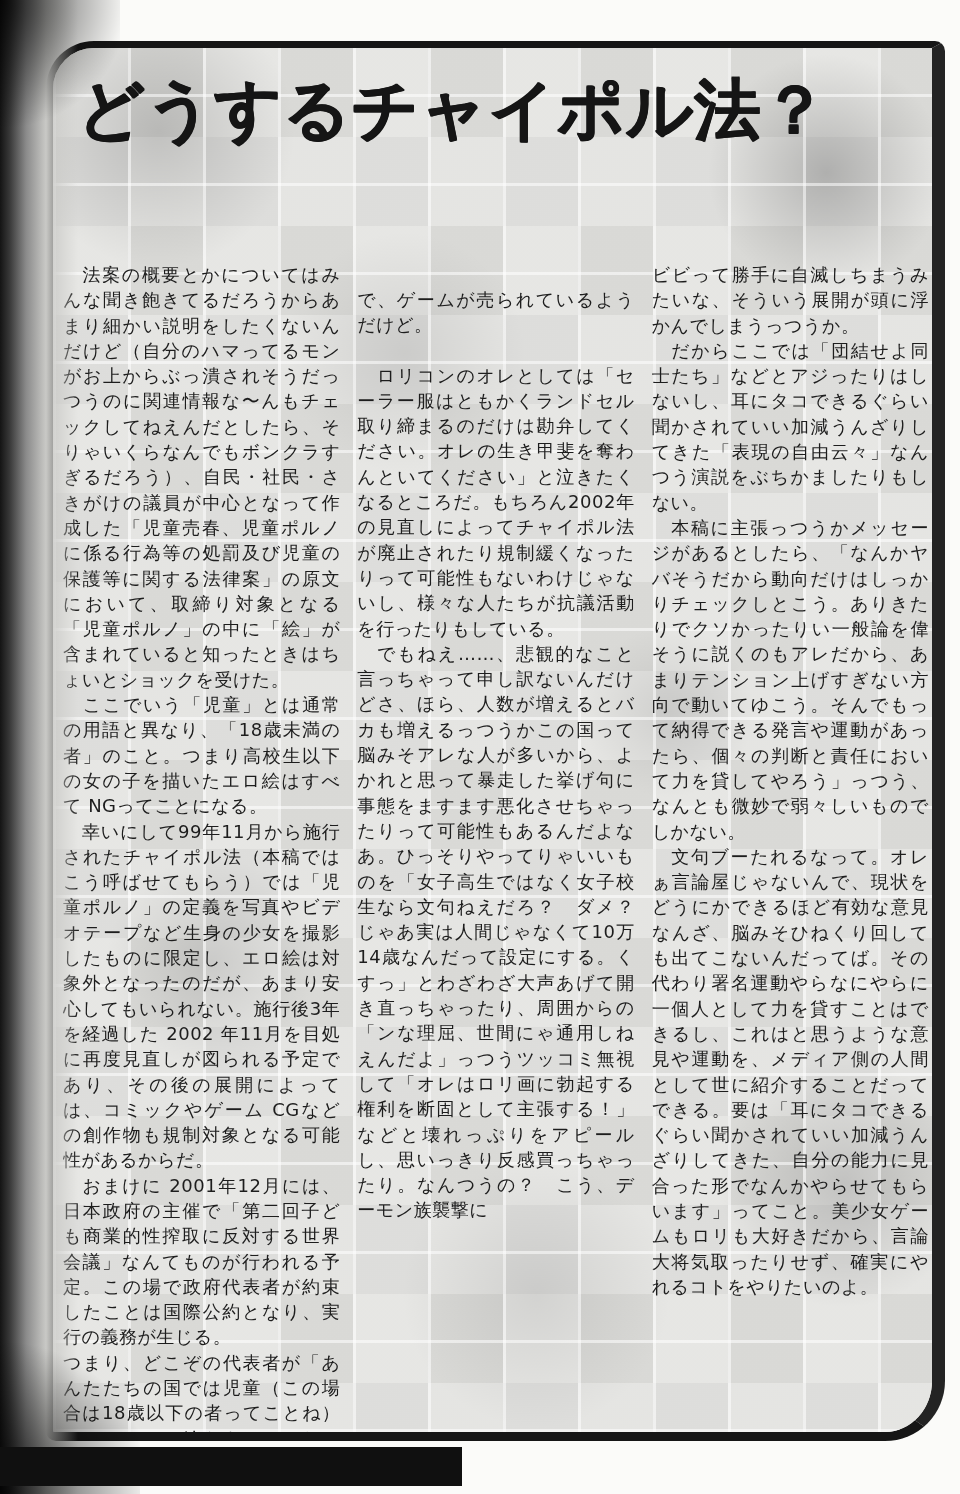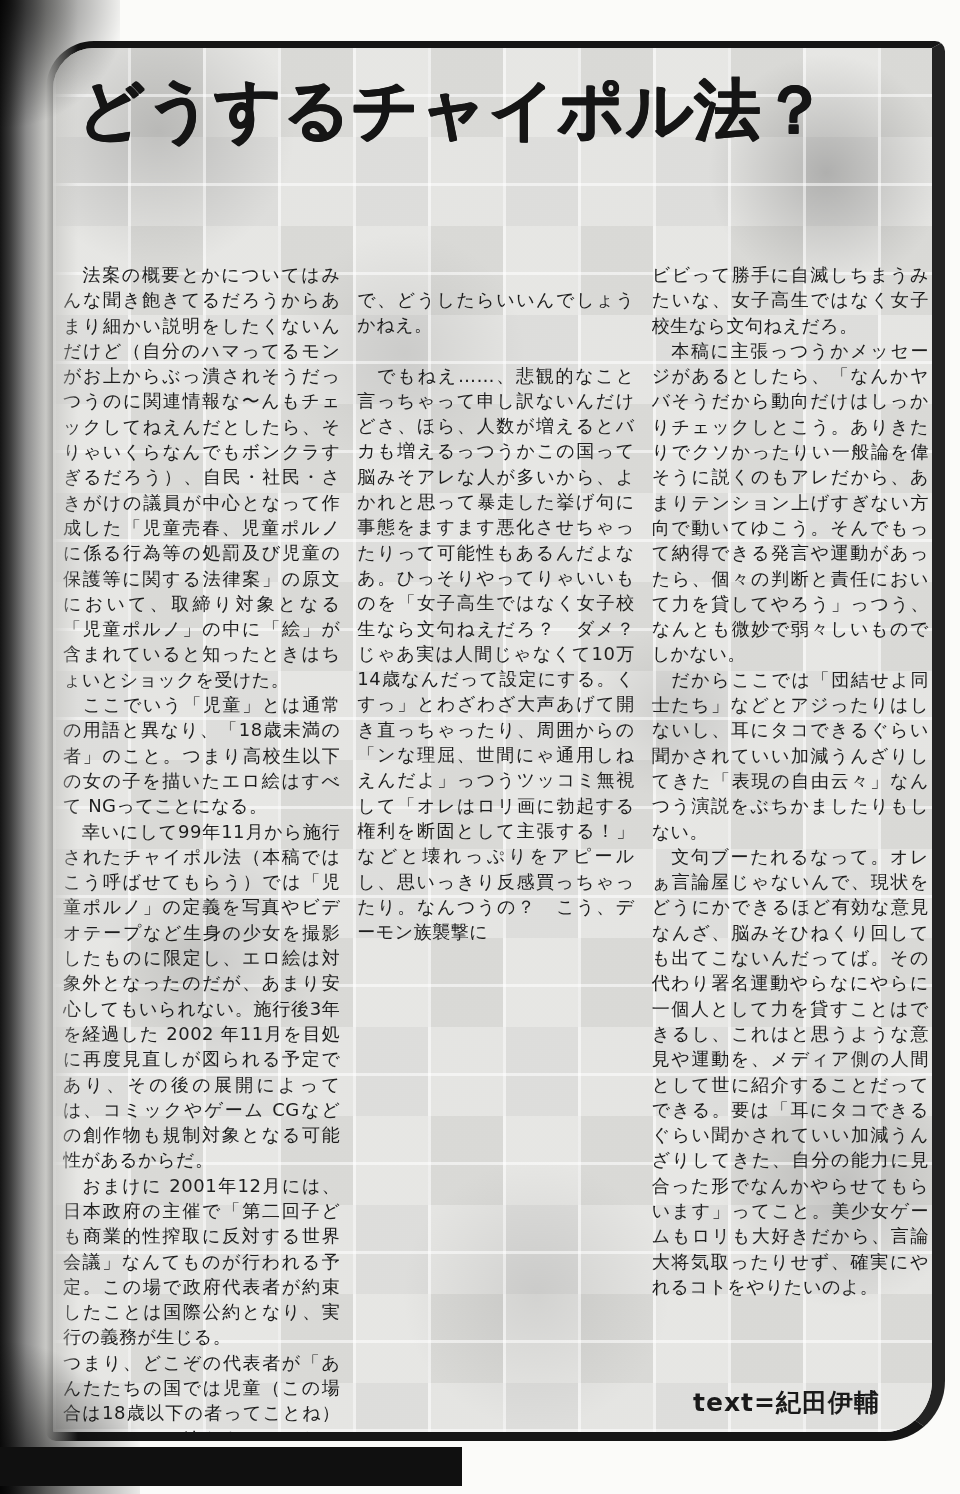--- a/index.html
+++ b/index.html
@@ -125,33 +125,33 @@
     <div class="columns">
         <div class="col">
           <p class="para">　法案の概要とかについてはみんな聞き飽きてるだろうからあまり細かい説明をしたくないんだけど（自分のハマってるモンがお上からぶっ潰されそうだっつうのに関連情報な〜んもチェックしてねえんだとしたら、そりゃいくらなんでもボンクラすぎるだろう）、自民・社民・さきがけの議員が中心となって作成した「児童売春、児童ポルノに係る行為等の処罰及び児童の保護等に関する法律案」の原文において、取締り対象となる「児童ポルノ」の中に「絵」が含まれていると知ったときはちょいとショックを受けた。</p>
           <p class="para">　ここでいう「児童」とは通常の用語と異なり、「18歳未満の者」のこと。つまり高校生以下の女の子を描いたエロ絵はすべて NGってことになる。</p>
           <p class="para">　幸いにして99年11月から施行されたチャイポル法（本稿ではこう呼ばせてもらう）では「児童ポルノ」の定義を写真やビデオテープなど生身の少女を撮影したものに限定し、エロ絵は対象外となったのだが、あまり安心してもいられない。施行後3年を経過した 2002 年11月を目処に再度見直しが図られる予定であり、その後の展開によっては、コミックやゲーム CGなどの創作物も規制対象となる可能性があるからだ。</p>
           <p class="para">　おまけに 2001年12月には、日本政府の主催で「第二回子ども商業的性搾取に反対する世界会議」なんてものが行われる予定。この場で政府代表者が約束したことは国際公約となり、実行の義務が生じる。</p>
           <p class="para">つまり、どこぞの代表者が「あんたたちの国では児童（この場合は18歳以下の者ってことね）のエロっぽい絵をウリにしたコミックや</p>
         </div>
         <div class="col">
           <div class="pgap"></div>
-          <p class="para">で、どうしたらいいんでしょうかねえ。</p>
+          <p class="para">で、ゲームが売られているようだけど。</p>
           <div class="pgap"></div>
+          <p class="para">　ロリコンのオレとしては「セーラー服はともかくランドセル取り締まるのだけは勘弁してください。オレの生き甲斐を奪わんといてください」と泣きたくなるところだ。もちろん2002年の見直しによってチャイポル法が廃止されたり規制緩くなったりって可能性もないわけじゃないし、様々な人たちが抗議活動を行ったりもしている。</p>
           <p class="para">　でもねえ……、悲観的なこと言っちゃって申し訳ないんだけどさ、ほら、人数が増えるとバカも増えるっつうかこの国って脳みそアレな人が多いから、よかれと思って暴走した挙げ句に事態をますます悪化させちゃったりって可能性もあるんだよなあ。ひっそりやってりゃいいものを「女子高生ではなく女子校生なら文句ねえだろ？　ダメ？　じゃあ実は人間じゃなくて10万14歳なんだって設定にする。くすっ」とわざわざ大声あげて開き直っちゃったり、周囲からの「ンな理屈、世間にゃ通用しねえんだよ」っつうツッコミ無視して「オレはロリ画に勃起する権利を断固として主張する！」などと壊れっぷりをアピールし、思いっきり反感買っちゃったり。なんつうの？　こう、デーモン族襲撃に</p>
         </div>
         <div class="col">
-          <p class="para">ビビって勝手に自滅しちまうみたいな、女子高生ではなく女子校生なら文句ねえだろ。</p>
+          <p class="para">ビビって勝手に自滅しちまうみたいな、そういう展開が頭に浮かんでしまうっつうか。</p>
+          <p class="para">　だからここでは「団結せよ同士たち」などとアジったりはしないし、耳にタコできるぐらい聞かされていい加減うんざりしてきた「表現の自由云々」なんつう演説をぶちかましたりもしない。</p>
           <p class="para">　本稿に主張っつうかメッセージがあるとしたら、「なんかヤバそうだから動向だけはしっかりチェックしとこう。ありきたりでクソかったりい一般論を偉そうに説くのもアレだから、あまりテンション上げすぎない方向で動いてゆこう。そんでもって納得できる発言や運動があったら、個々の判断と責任において力を貸してやろう」っつう、なんとも微妙で弱々しいものでしかない。</p>
-          <p class="para">　だからここでは「団結せよ同士たち」などとアジったりはしないし、耳にタコできるぐらい聞かされていい加減うんざりしてきた「表現の自由云々」なんつう演説をぶちかましたりもしない。</p>
           <p class="para">　文句ブーたれるなって。オレぁ言論屋じゃないんで、現状をどうにかできるほど有効な意見なんざ、脳みそひねくり回しても出てこないんだってば。その代わり署名運動やらなにやらに一個人として力を貸すことはできるし、これはと思うような意見や運動を、メディア側の人間として世に紹介することだってできる。要は「耳にタコできるぐらい聞かされていい加減うんざりしてきた、自分の能力に見合った形でなんかやらせてもらいます」ってこと。美少女ゲームもロリも大好きだから、言論大将気取ったりせず、確実にやれるコトをやりたいのよ。</p>
         </div>
       </div>
 
-    <div class="byline">text=紀田伊輔</div>
   </div>
 
   <div class="left-shadow"></div>
   <div class="corner-dark-top"></div>
   <div class="corner-dark-bottom"></div>
   <div class="bottom-bar"></div>
 
 </div>
 
 </body></html>

